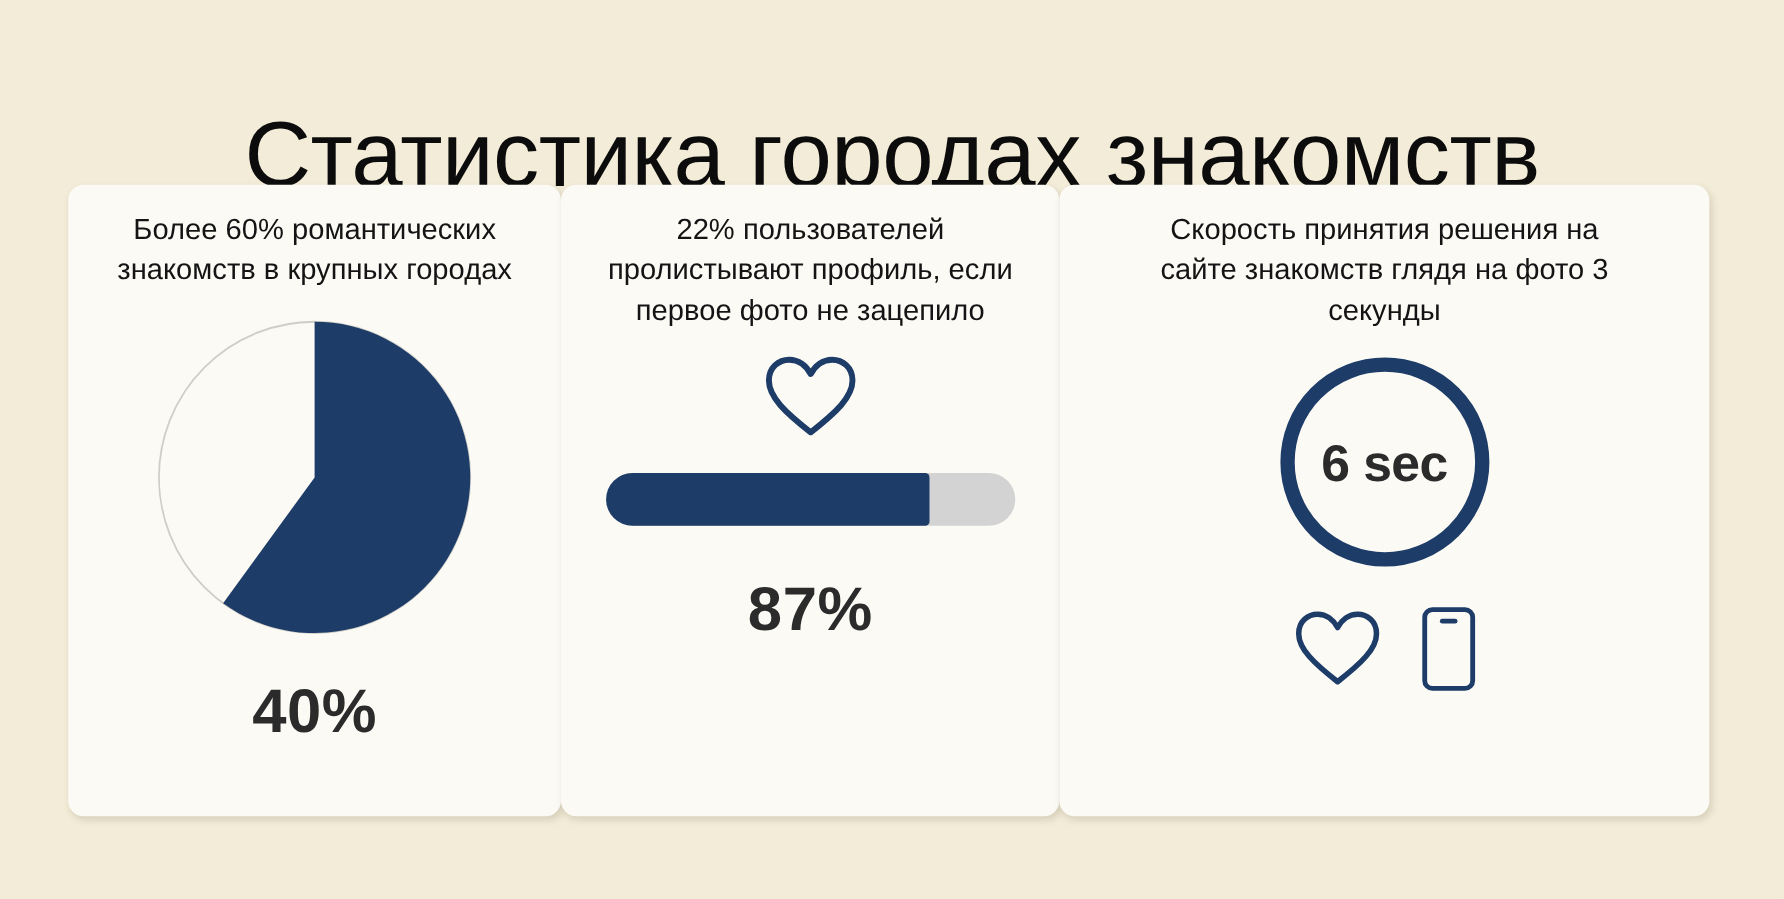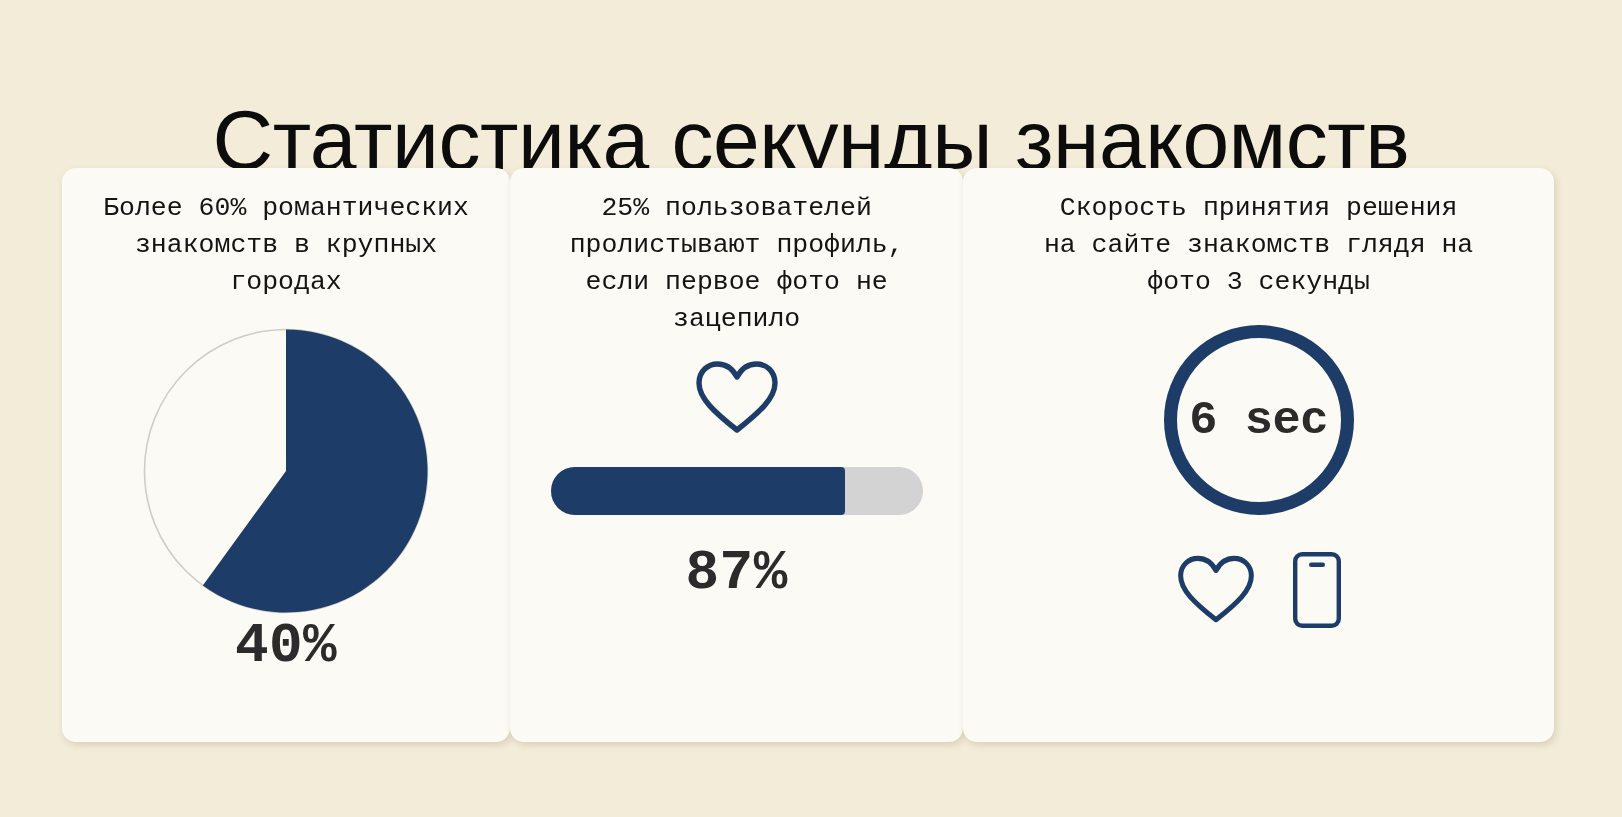--- a/index.html
+++ b/index.html
@@ -42,21 +42,20 @@
   
   .cards-row {
     position: absolute;
     top: 168px;
     left: 62px;
     width: 1492px;
     height: 574px;
     display: flex;
     justify-content: flex-end;
     align-items: stretch;
-    font-family: Liberation Mono, monospace;
   }
 
   .card {
     position: relative;
     width: 449px;
     height: 574px;
     background: #fbfaf5;
     border-radius: 14px;
     box-shadow: 2px 3px 7px rgba(120, 110, 80, 0.22);
     box-sizing: border-box;
@@ -121,21 +120,21 @@
   .progress-fill {
     position: absolute;
     top: 0;
     left: 0;
     height: 48px;
     width: 79%;
     background: #1d3c68;
     border-radius: 24px 4px 4px 24px;
   }
   .stat-87 {
-    margin-top: 28px;
+    margin-top: 46px;
     text-align: center;
   }
 
   
   .timer-wrap {
     position: relative;
     margin-top: 24px;
     width: 190px;
     height: 190px;
   }
@@ -163,41 +162,41 @@
     align-items: center;
     justify-content: center;
     gap: 36px;
   }
 </style>
 </head>
 <body>
 
 <div class="infographic">
 
-  <h1 class="page-title">Статистика секунды знакомств</h1>
+  <h1 class="page-title">Статистика городах знакомств</h1>
 
   <div class="cards-row">
 
     <section class="card card-1">
       <div class="card-caption">Более 60% романтических знакомств в крупных городах</div>
 
       <div class="pie-wrap">
         <svg class="pie-svg" width="288" height="288" viewBox="0 0 288 288">
 
           <circle cx="144" cy="144" r="141.5" fill="#fbfaf5" stroke="#cfcdc6" stroke-width="1.6"></circle>
 
           <path d="M 144 144 L 144 2.5 A 141.5 141.5 0 1 1 60.83 258.48 Z" fill="#1d3c68"></path>
         </svg>
       </div>
 
       <div class="big-stat stat-60">40%</div>
     </section>
 
     <section class="card card-2">
-      <div class="card-caption">25% пользователей пролистывают профиль, если первое фото не зацепило</div>
+      <div class="card-caption">22% пользователей пролистывают профиль, если первое фото не зацепило</div>
 
       <div class="heart-top">
         <svg width="86" height="76" viewBox="0 0 86 76">
           <path d="M43 70 C 20 52 5 38 5 23 C 5 11 14 4 23.5 4 C 32 4 39 9.5 43 17 C 47 9.5 54 4 62.5 4 C 72 4 81 11 81 23 C 81 38 66 52 43 70 Z" fill="none" stroke="#1d3c68" stroke-width="5.4" stroke-linejoin="round"></path>
         </svg>
       </div>
 
       <div class="progress-zone">
         <div class="progress-track" style="background: rgb(211, 211, 211);"></div>
         <div class="progress-fill" style="width: 79%; background: rgb(29, 60, 104);"></div>

